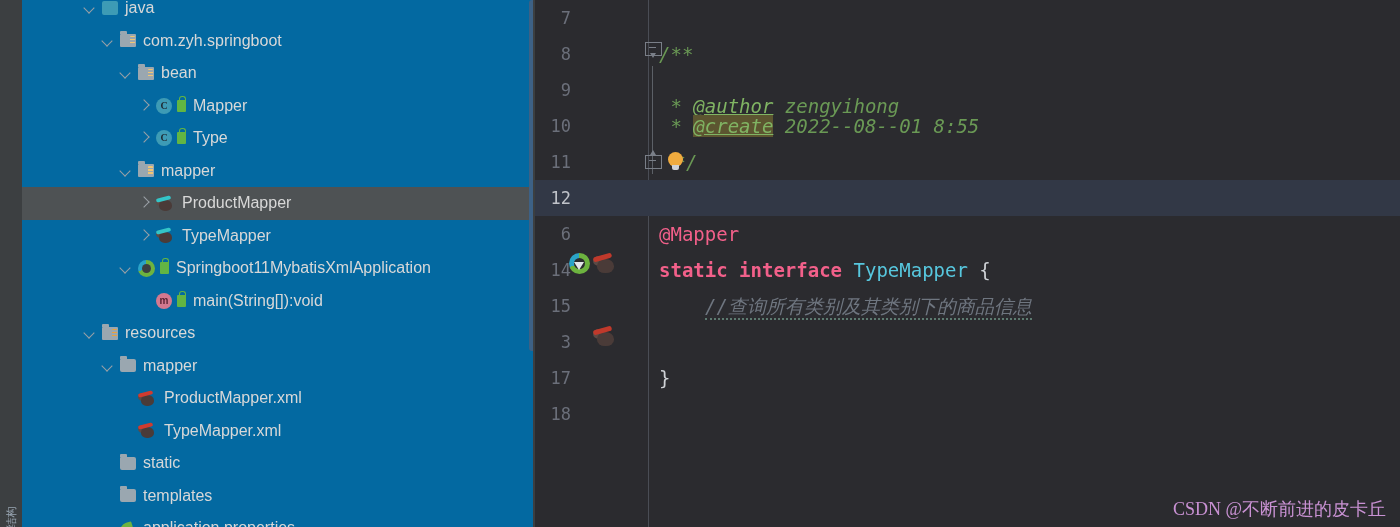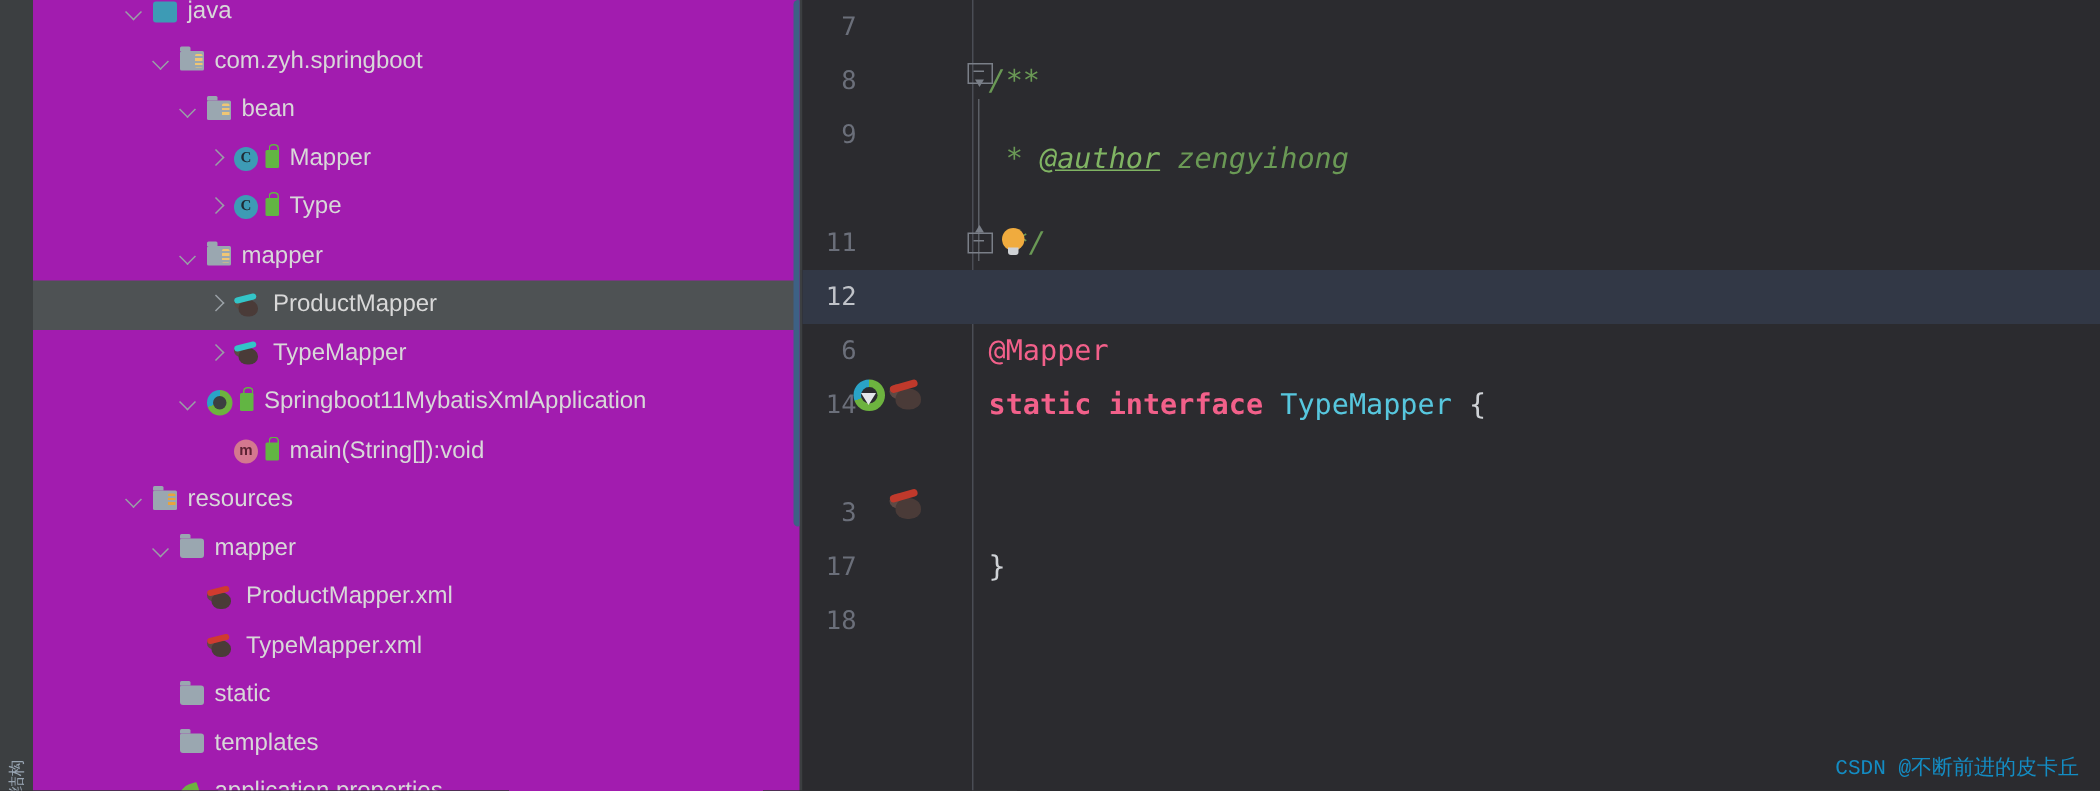--- a/index.html
+++ b/index.html
@@ -19,21 +19,21 @@
   .toolstrip .vtab{
     position:absolute;left:-12px;bottom:2px;width:46px;
     transform:rotate(-90deg);transform-origin:center;
     font-size:11px;color:#a9b7c6;white-space:nowrap;text-align:center;
     opacity:.85;
   }
 
   
   .tree{
     position:absolute;left:22px;top:0;width:511px;height:527px;
-    background:#a21caf;overflow:hidden;
+    background:#0369a1;overflow:hidden;
   }
   .row{
     position:relative;height:32.5px;display:flex;align-items:center;
     font-size:16px;color:#d8d8d8;white-space:nowrap;
   }
   .row.selected{background:#4e5254;}
   .row .chev{
     width:12px;height:12px;flex:0 0 12px;margin-right:6px;position:relative;
   }
   .row .chev.none{visibility:hidden;}
@@ -132,22 +132,22 @@
   .gic .mb .head{position:absolute;left:0px;top:2px;width:12px;height:10px;border-radius:50%;background:#5d4a45;}
   .gic .mb .band{position:absolute;left:0px;top:1px;width:19px;height:5px;background:#c0392b;border-radius:3px;transform:rotate(-16deg);}
   .gic .sp{width:21px;height:21px;border-radius:50%;
     background:conic-gradient(#6db33f 0deg 250deg,#2aa3c7 250deg 360deg);position:relative;}
   .gic .sp:after{content:"";position:absolute;left:5px;top:5px;width:11px;height:11px;border-radius:50%;background:#2b2b2f;}
   .gic .sp .arrow{position:absolute;left:5px;top:9px;width:0;height:0;z-index:3;
     border-left:5px solid transparent;border-right:5px solid transparent;border-top:8px solid #e3e6ea;}
 
   
   .watermark{
-    position:absolute;right:14px;bottom:6px;font-size:14px;color:#0ea5e9;opacity:.8;
-    font-family:Liberation Mono, monospace;
+    position:absolute;right:14px;bottom:6px;font-size:18px;color:#f0abfc;opacity:.8;
+    font-family:Liberation Serif, serif;
   }
 </style>
 </head>
 <body>
 
 <div id="app">
 
   <div class="toolstrip">
     <div class="vtab">结构</div>
   </div>
@@ -293,34 +293,42 @@
         <div class="lnum">7</div>
       </div>
     <div class="eline" style="top:36px">
         <div class="lnum">8</div>
       <div class="ecode" style="top:0"><span class="doc">/**</span></div>
       </div>
     <div class="eline" style="top:72px">
         <div class="lnum">9</div>
       <div class="ecode" style="top:16px"><span class="doc"> * </span><span class="doctag">@author</span><span class="doc"> zengyihong</span></div>
       </div>
+    <div class="eline" style="top:108px">
+        <div class="lnum">10</div>
+      <div class="ecode" style="top:0"><span class="doc"> * </span><span class="doctag hl">@create</span><span class="doc"> 2022--08--01 8:55</span></div>
+      </div>
     <div class="eline" style="top:144px">
         <div class="lnum">11</div>
       <div class="ecode" style="top:0;left:128px"><span class="doc"> */</span></div>
       </div>
     <div class="eline caret" style="top:180px">
         <div class="lnum">12</div>
       </div>
     <div class="eline" style="top:216px">
         <div class="lnum">6</div>
       <div class="ecode" style="top:0"><span class="anno">@Mapper</span></div>
       </div>
     <div class="eline" style="top:252px">
         <div class="lnum">14</div>
       <div class="ecode" style="top:0"><span class="kw">static</span><span class="punct"> </span><span class="kw">interface</span><span class="punct"> </span><span class="type">TypeMapper</span><span class="punct"> {</span></div>
+      </div>
+    <div class="eline" style="top:288px">
+        <div class="lnum">15</div>
+      <div class="ecode" style="top:0;left:170px"><span class="cmt squig">//查询所有类别及其类别下的商品信息</span></div>
       </div>
     <div class="eline" style="top:324px">
         <div class="lnum">3</div>
       </div>
     <div class="eline" style="top:360px">
         <div class="lnum">17</div>
       <div class="ecode" style="top:0"><span class="punct">}</span></div>
       </div>
     <div class="eline" style="top:396px">
         <div class="lnum">18</div>

